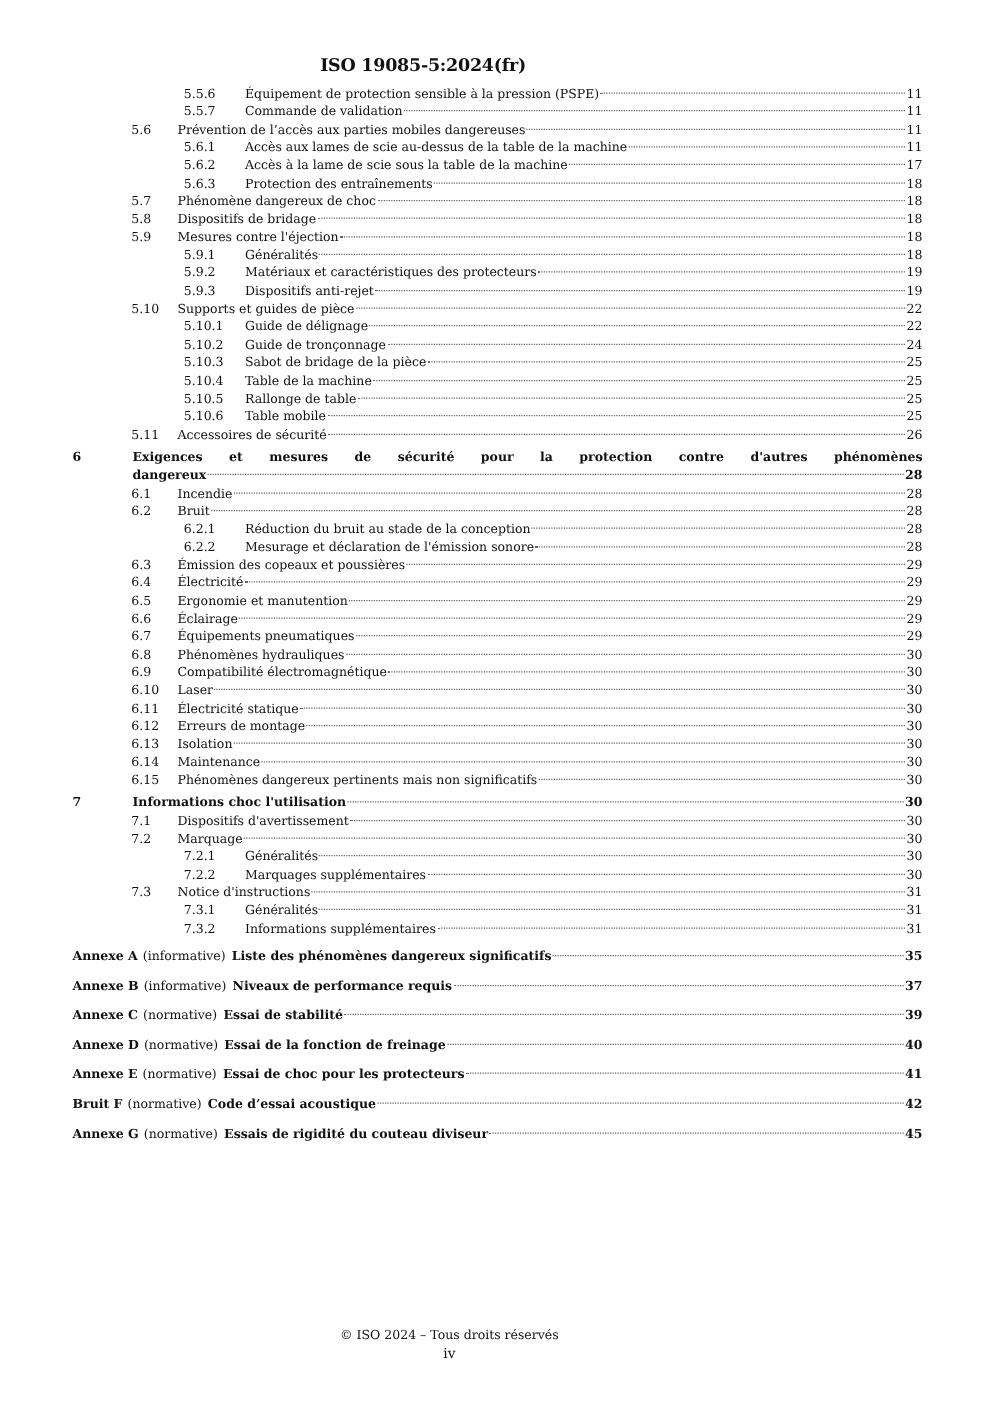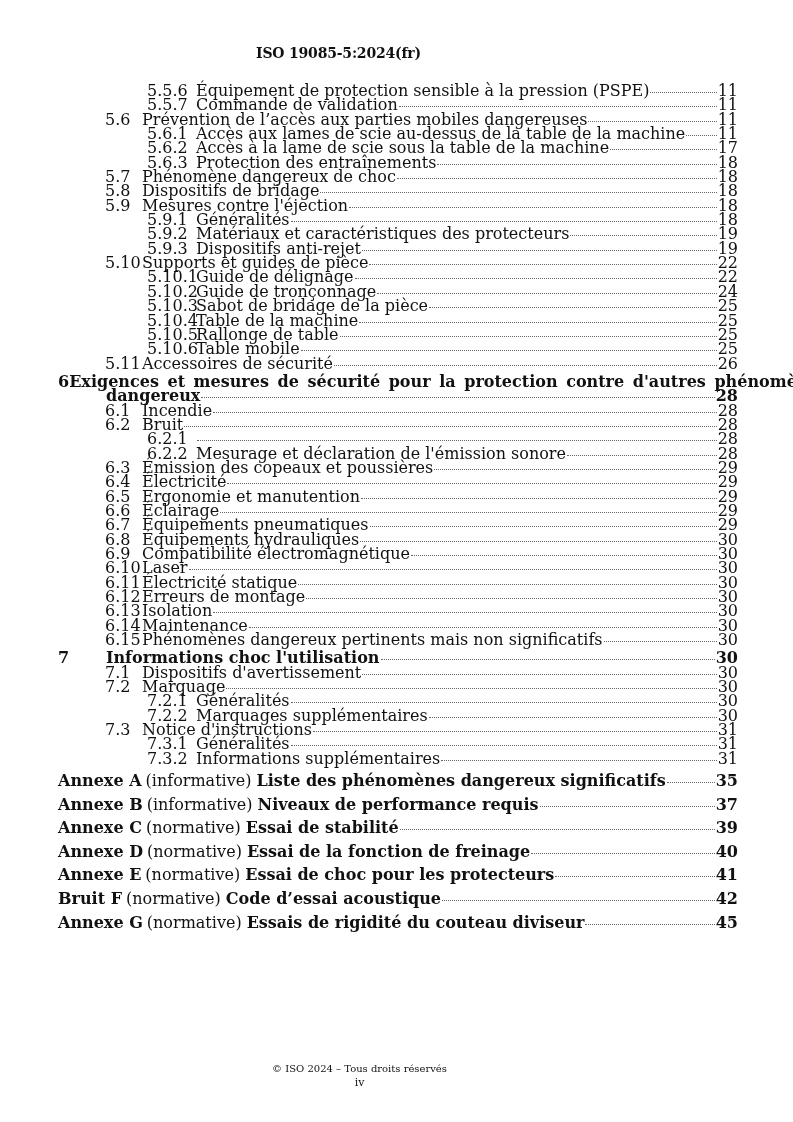--- a/index.html
+++ b/index.html
@@ -7,22 +7,22 @@
     width: 793px; height: 1122px; position: relative; overflow: hidden;
     font-family: "DejaVu Serif", "Liberation Serif", serif;
     color: #111;
   }
   .header {
     position: absolute; top: 45px; left: 0; width: 677px; text-align: center;
     font-family: "DejaVu Serif", serif; font-weight: bold; font-size: 14px;
     letter-spacing: -0.2px;
   }
   .toc {
-    position: absolute; top: 84px; left: 58px; width: 680px;
-    font-size: 16px;
+    position: absolute; top: 69px; left: 58px; width: 680px;
+    font-size: 10px;
   }
   .row {
     position: relative; display: flex; align-items: baseline;
     height: 14.35px; line-height: 14.35px; white-space: nowrap;
   }
   .row .num { flex: none; display: inline-block; }
   .row .title { flex: none; }
   .row .dots {
     flex: 1; margin: 0 1px; border-bottom: 1px dotted #666;
     height: 0; position: relative; top: -3px;
@@ -205,20 +205,21 @@
         <span class="page">28</span>
       </div>
       <div class="row l2">
         <span class="num">6.2</span>
         <span class="title">Bruit</span>
         <span class="dots"></span>
         <span class="page">28</span>
       </div>
       <div class="row l3">
         <span class="num">6.2.1</span>
+        <span class="title">Réduction du bruit au stade de la conception</span>
         <span class="dots"></span>
         <span class="page">28</span>
       </div>
       <div class="row l3">
         <span class="num">6.2.2</span>
         <span class="title">Mesurage et déclaration de l'émission sonore</span>
         <span class="dots"></span>
         <span class="page">28</span>
       </div>
       <div class="row l2">
@@ -246,21 +247,21 @@
         <span class="page">29</span>
       </div>
       <div class="row l2">
         <span class="num">6.7</span>
         <span class="title">Équipements pneumatiques</span>
         <span class="dots"></span>
         <span class="page">29</span>
       </div>
       <div class="row l2">
         <span class="num">6.8</span>
-        <span class="title">Équipements hydrauliques</span>
+        <span class="title">Phénomènes hydrauliques</span>
         <span class="dots"></span>
         <span class="page">30</span>
       </div>
       <div class="row l2">
         <span class="num">6.9</span>
         <span class="title">Compatibilité électromagnétique</span>
         <span class="dots"></span>
         <span class="page">30</span>
       </div>
       <div class="row l2">

